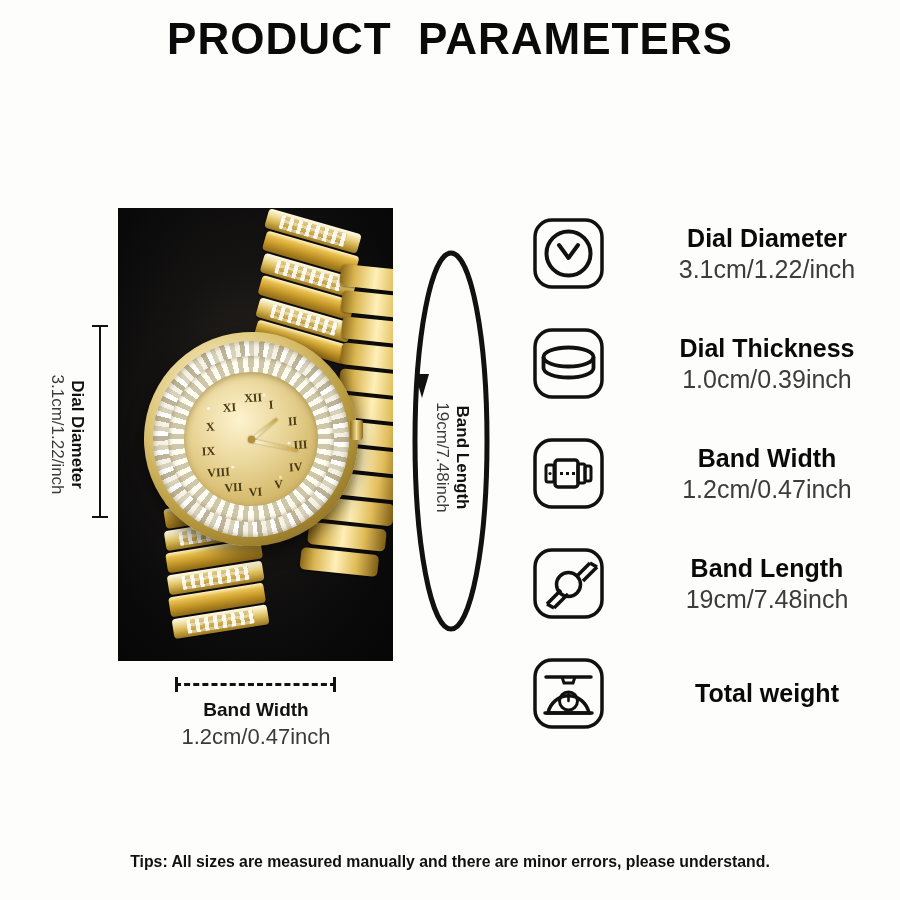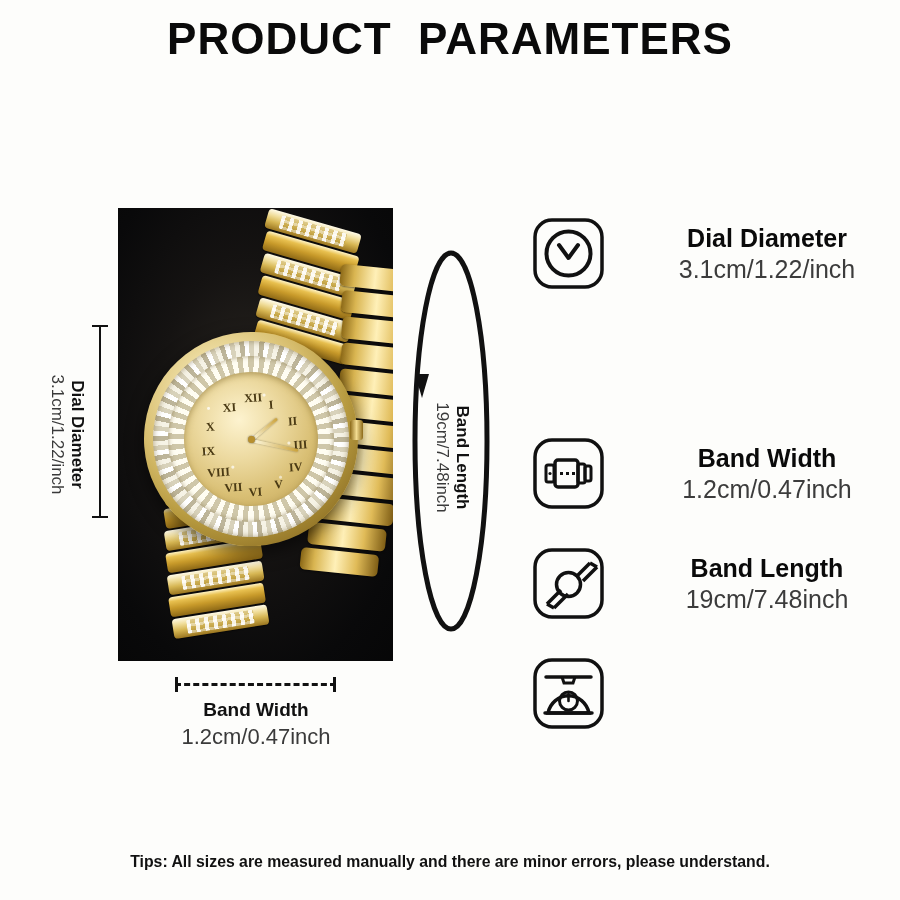--- a/index.html
+++ b/index.html
@@ -294,20 +294,33 @@
         <circle cx="37.5" cy="37.5" r="22" fill="none" stroke="#111" stroke-width="4"></circle>
         <path d="M28 29 L37.5 42 L47 29" fill="none" stroke="#111" stroke-width="4" stroke-linecap="round" stroke-linejoin="round"></path>
       </svg>
     </div>
     <div class="spec-txt">
       <div class="spec-label">Dial Diameter</div>
       <div class="spec-value">3.1cm/1.22/inch</div>
     </div>
   </div>
 
+  <div class="spec" style="top:326px;">
+    <div class="spec-icon">
+      <svg width="75" height="75" viewBox="0 0 75 75">
+        <rect x="4" y="4" width="67" height="67" rx="17" ry="17" fill="none" stroke="#111" stroke-width="3.5"></rect>
+        <ellipse cx="37.5" cy="31" rx="25" ry="9.5" fill="none" stroke="#111" stroke-width="3.8"></ellipse>
+        <path d="M12.5 31 v11 a25 9.5 0 0 0 50 0 v-11" fill="none" stroke="#111" stroke-width="3.8"></path>
+      </svg>
+    </div>
+    <div class="spec-txt">
+      <div class="spec-label">Dial Thickness</div>
+      <div class="spec-value">1.0cm/0.39inch</div>
+    </div>
+  </div>
 
   <div class="spec" style="top:436px;">
     <div class="spec-icon">
       <svg width="75" height="75" viewBox="0 0 75 75">
         <rect x="4" y="4" width="67" height="67" rx="17" ry="17" fill="none" stroke="#111" stroke-width="3.5"></rect>
         <rect x="15" y="29" width="8" height="17" rx="2" fill="none" stroke="#111" stroke-width="3"></rect>
         <rect x="24" y="24" width="23" height="27" rx="3" fill="none" stroke="#111" stroke-width="3.5"></rect>
         <rect x="47" y="28" width="7" height="19" rx="2" fill="none" stroke="#111" stroke-width="3"></rect>
         <rect x="54" y="30" width="6" height="15" rx="2" fill="none" stroke="#111" stroke-width="3"></rect>
         <line x1="29" y1="37.5" x2="44" y2="37.5" stroke="#111" stroke-width="3" stroke-dasharray="3 3"></line>
@@ -345,18 +358,19 @@
         <rect x="4" y="4" width="67" height="67" rx="17" ry="17" fill="none" stroke="#111" stroke-width="3.5"></rect>
         <line x1="15" y1="21" x2="60" y2="21" stroke="#111" stroke-width="3.5" stroke-linecap="round"></line>
         <path d="M31 21 l2 6 h9 l2 -6" fill="none" stroke="#111" stroke-width="3"></path>
         <path d="M17 57 a21 22 0 0 1 41 0 z" fill="none" stroke="#111" stroke-width="3.5"></path>
         <line x1="14" y1="57" x2="61" y2="57" stroke="#111" stroke-width="3.5" stroke-linecap="round"></line>
         <circle cx="37.5" cy="45" r="9" fill="none" stroke="#111" stroke-width="3"></circle>
         <line x1="37.5" y1="45" x2="37.5" y2="38" stroke="#111" stroke-width="2.6" stroke-linecap="round"></line>
       </svg>
     </div>
     <div class="spec-txt">
+      <div class="spec-label">Total weight</div>
     </div>
   </div>
 
   <div class="tips">Tips:  All sizes are measured manually and there are minor errors, please understand.</div>
 
 </div>
 
 </body></html>

